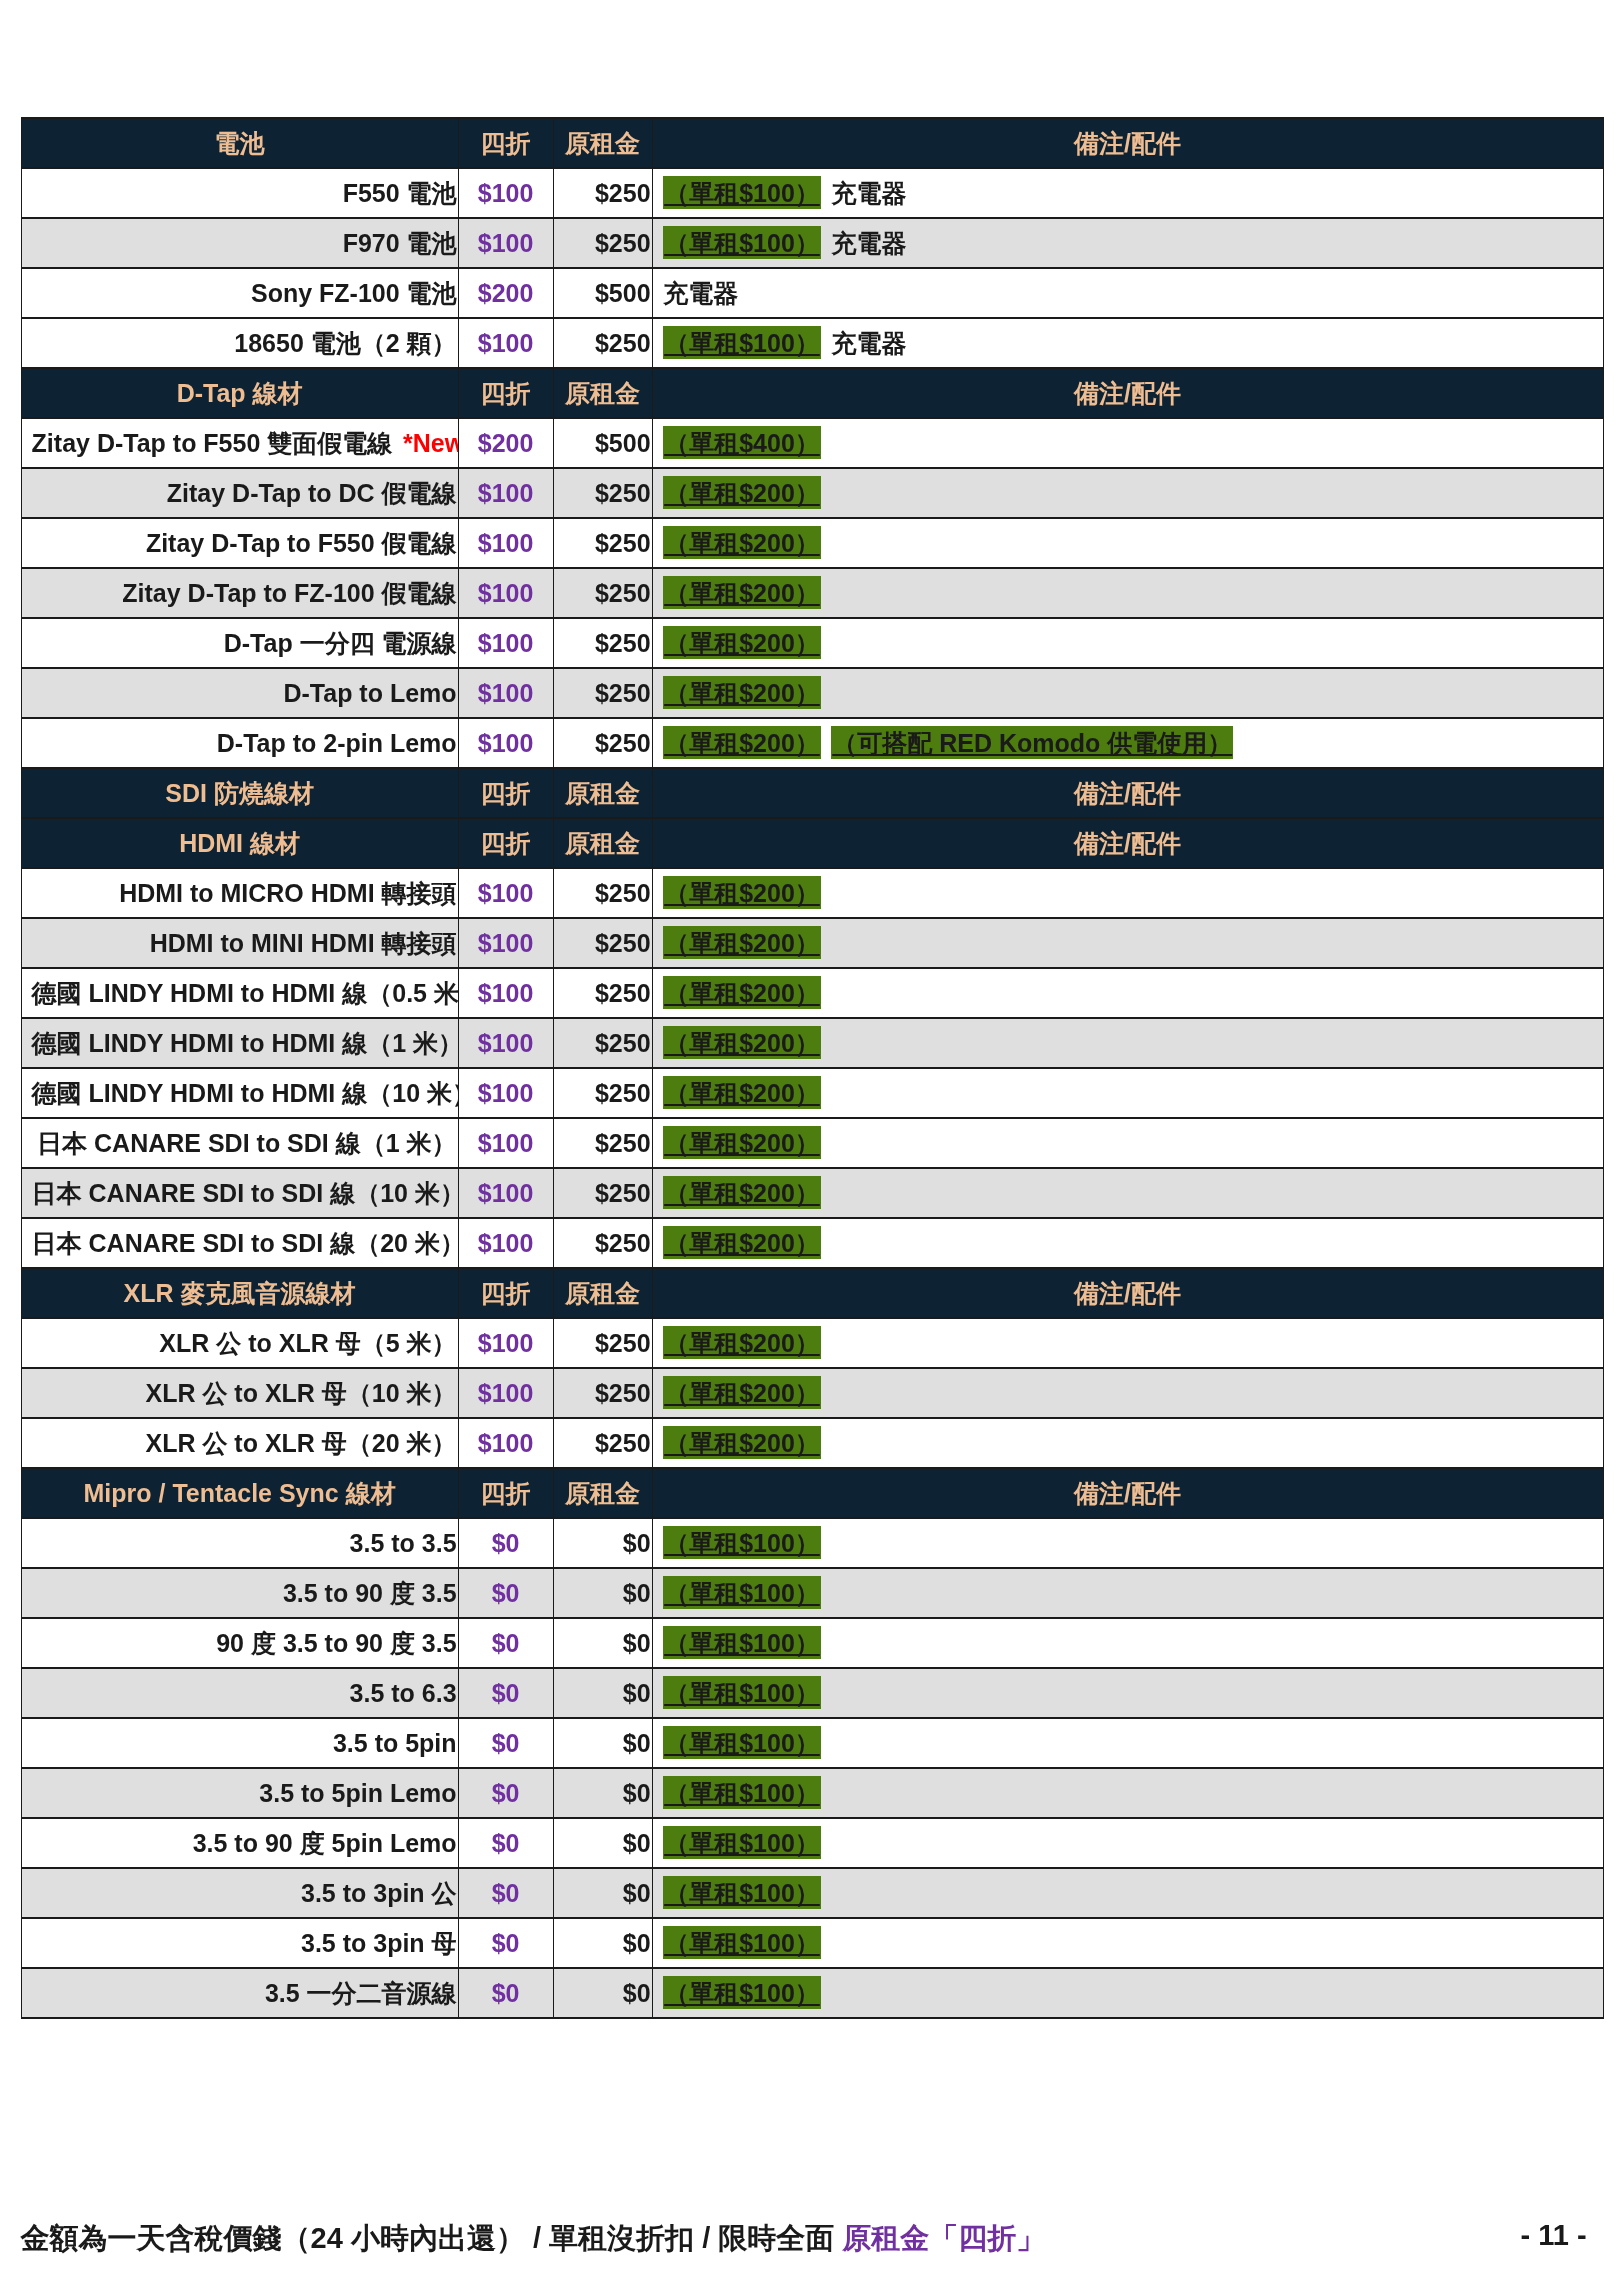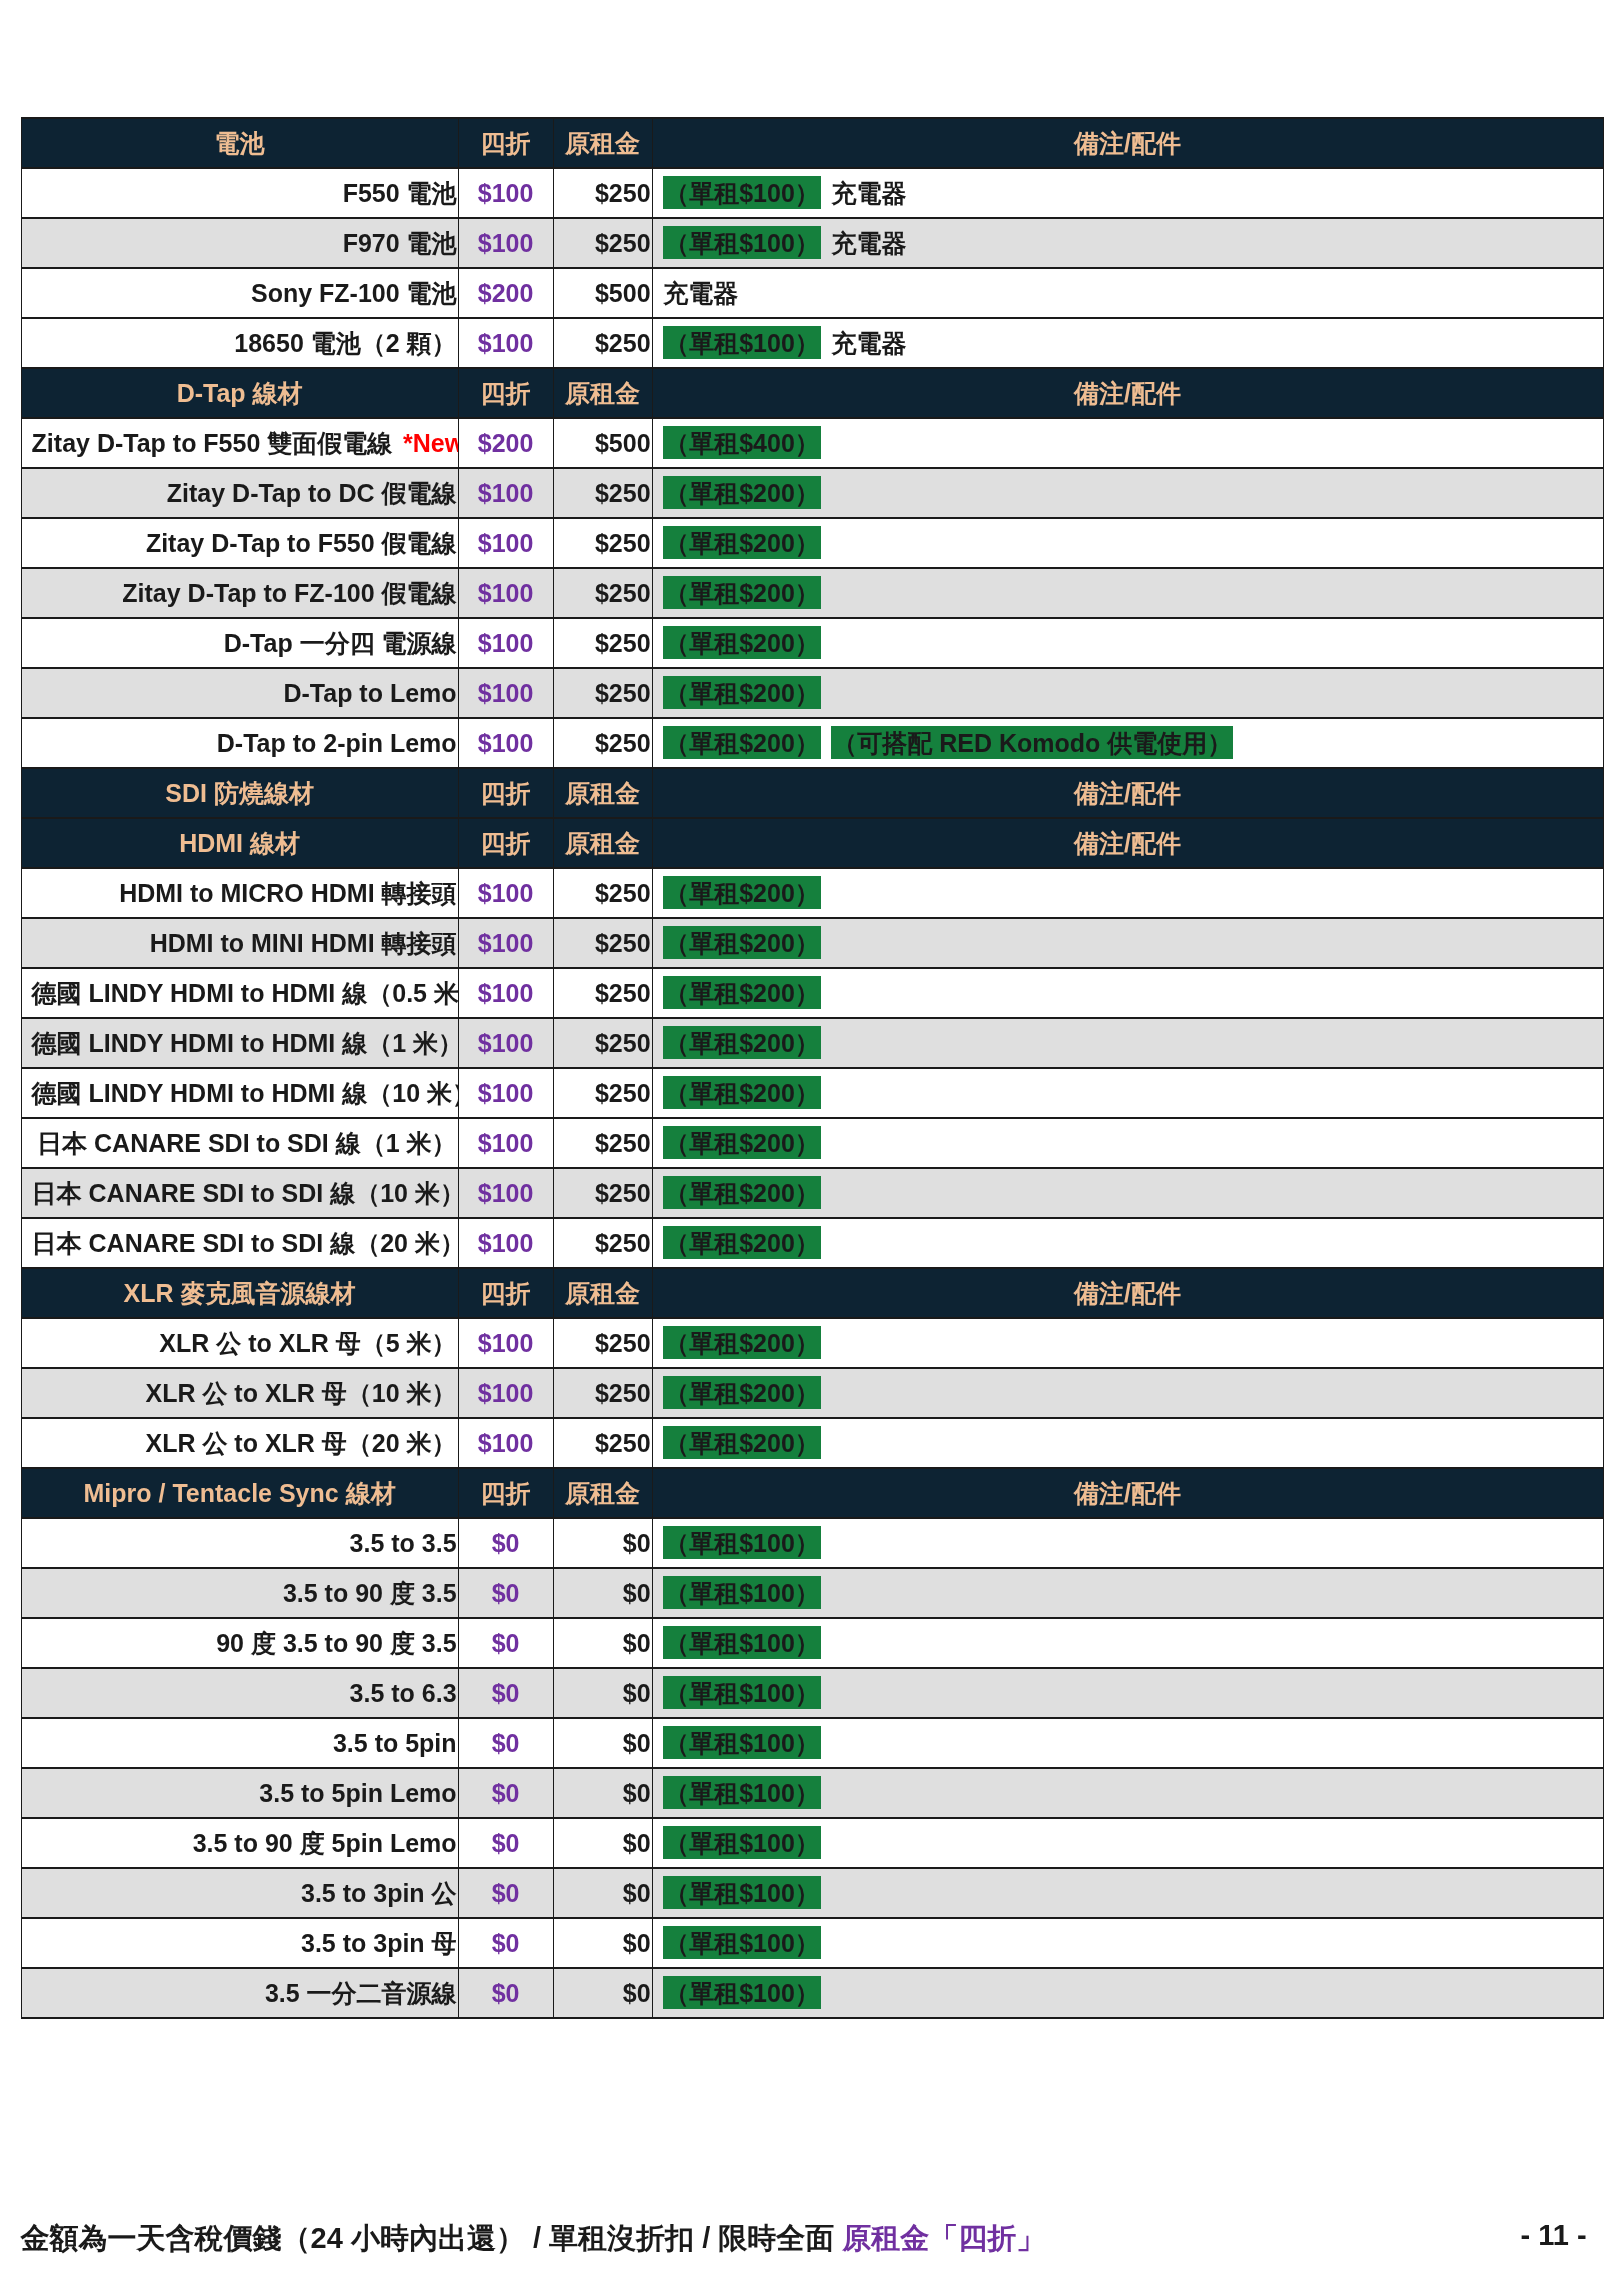--- a/index.html
+++ b/index.html
@@ -26,21 +26,21 @@
   tr.section-row td{
     background:#0d2333;color:#efbd92;text-align:center;
   }
   tr.row-white td{background:#ffffff;}
   tr.row-gray td{background:#dfdfdf;}
   td.name-cell{text-align:right;padding-left:10px;}
   td.price-discount{text-align:center;color:#7030a0;}
   td.price-original{text-align:right;color:#1a1a1a;}
   td.notes-cell{text-align:left;padding-left:10.7px;}
   .seg{margin-right:10.7px;}
-  .hl{background:#15803d;padding:2.7px 0.9px;}
+  .hl{background:#4d7c0f;padding:2.7px 0.9px;text-decoration:underline;}
   .new-tag{color:#ff0000;margin-left:10.7px;}
   .footer{
     position:absolute;left:20.6px;top:2219px;width:1582px;
     text-align:left;font-size:29px;color:#1a1a1a;
   }
   .footer .purple{color:#7030a0;}
   .footer .page-num{
     position:absolute;right:16px;top:0;color:#1a1a1a;
   }
 </style>

